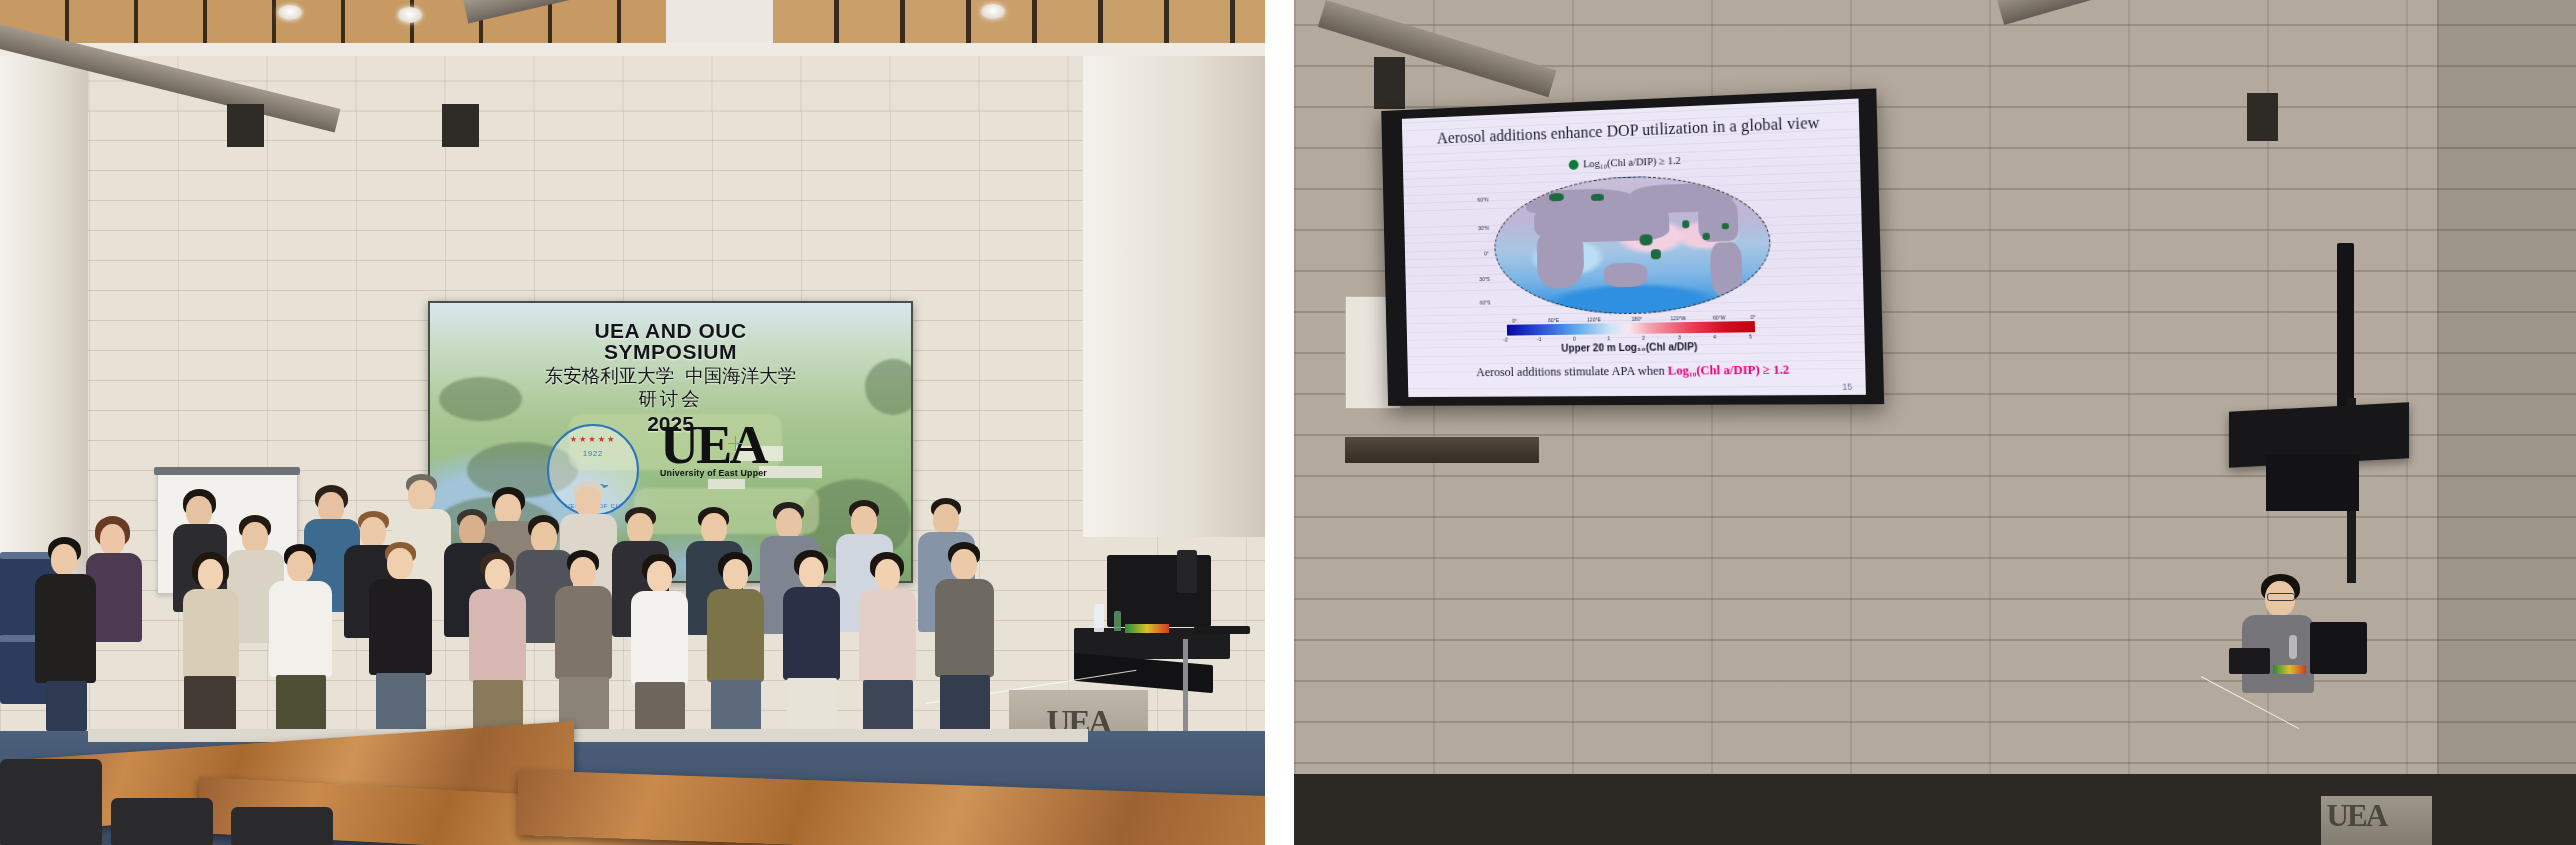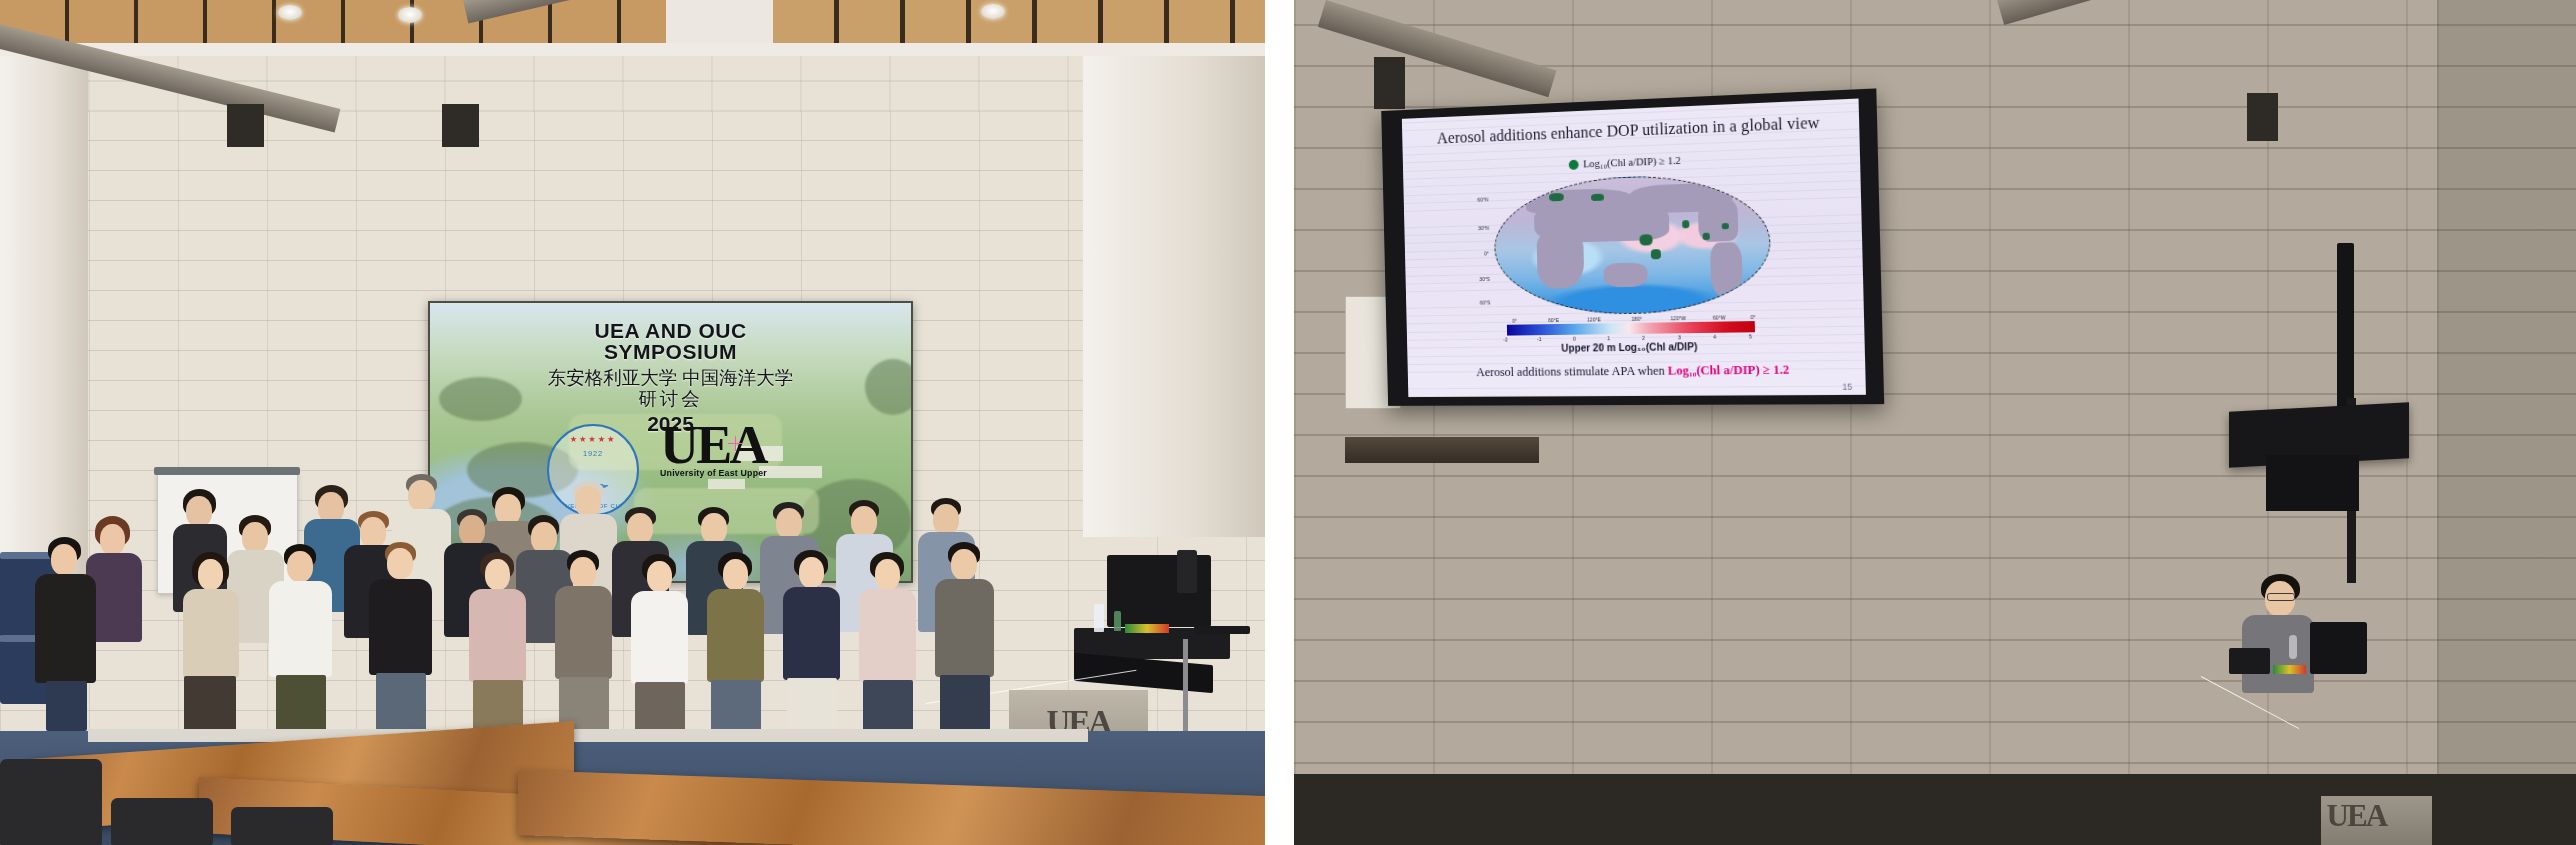--- a/index.html
+++ b/index.html
@@ -59,21 +59,21 @@
        linear-gradient(180deg,#cfe0ea 0%,#b9d2b0 18%,#93b877 42%,#7fae66 62%,#6f9e59 80%,#5d8c4c 100%);}
   .aerial-tree{position:absolute;border-radius:50%;background:rgba(58,92,44,.55);filter:blur(1.3px);}
   .aerial-field{position:absolute;background:rgba(183,205,140,.55);filter:blur(1.1px);border-radius:13px;}
   .aerial-bldg{position:absolute;background:rgba(236,232,222,.8);filter:blur(0.6px);}
   .slide-wash{position:absolute;inset:0;background:rgba(255,255,255,.20);}
   #left-slide-text{position:absolute;inset:0;display:flex;flex-direction:column;align-items:center;
      padding-top:16.7px;color:#14151a;text-align:center;}
   .ls-title{font-weight:bold;font-size:21px;line-height:1.03;letter-spacing:0.5px;
      text-shadow:0 0.9px 1.9px rgba(255,255,255,.75);}
   .ls-cn{font-size:18.5px;margin-top:3.7px;line-height:1.18;text-shadow:0 0.9px 1.9px rgba(255,255,255,.75);
-     font-family:Liberation Sans, sans-serif;}
+     font-family:Liberation Mono, monospace;}
   .ls-cn2{font-size:18.5px;line-height:1.18;text-shadow:0 0.9px 1.9px rgba(255,255,255,.75);
      font-family:"DejaVu Sans",sans-serif;letter-spacing:2.8px;}
   .ls-year{font-weight:bold;font-size:21px;margin-top:1.9px;text-shadow:0 0.9px 1.9px rgba(255,255,255,.75);}
 
   
   #ouc-seal{position:absolute;left:117px;top:121px;width:88px;height:88px;border-radius:50%;
      border:2.3px solid #2d76bd;background:rgba(255,255,255,.38);overflow:hidden;}
   #ouc-seal .stars{position:absolute;top:8.3px;left:0;width:100%;text-align:center;
      color:#d3343a;font-size:8.3px;letter-spacing:1.9px;}
   #ouc-seal .yr{position:absolute;top:23px;left:0;width:100%;text-align:center;color:#2d76bd;

